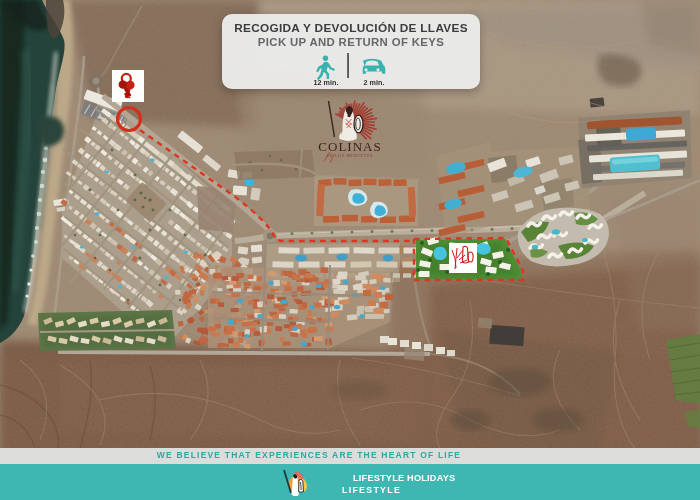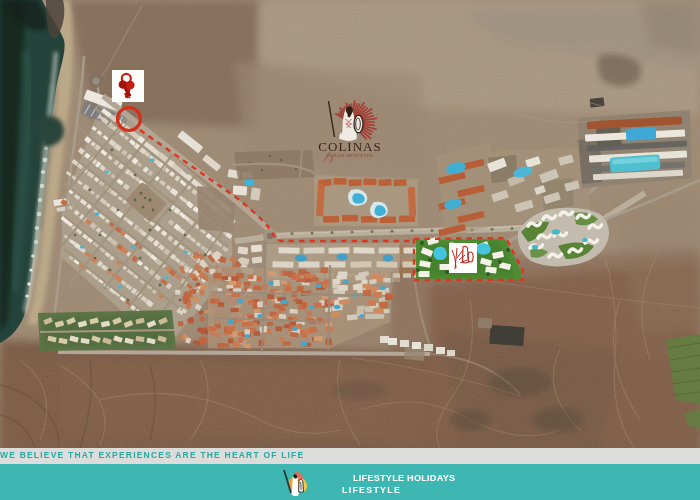--- a/index.html
+++ b/index.html
@@ -1176,24 +1176,49 @@
 
 <ellipse cx="358.5" cy="124" rx="4.5" ry="8.8" fill="#f7f4ed" stroke="#241510" stroke-width="1.3"></ellipse>
 <ellipse cx="358" cy="124" rx="2.3" ry="6" fill="none" stroke="#241510" stroke-width="0.9"></ellipse>
 
 <text x="350" y="151" text-anchor="middle" font-family="Liberation Serif,serif" font-size="13" fill="#31180f" letter-spacing="1">COLINAS</text>
 
 <text x="350" y="156.6" text-anchor="middle" font-family="Liberation Serif,serif" font-size="3.8" fill="#7e2418" letter-spacing="0.8" opacity="0.85">DE LOS MENCEYES</text>
 </g>
 </svg>
 
+<div style="position:absolute;left:222px;top:14px;width:258px;height:75px;background:rgba(234,234,233,0.97);border-radius:10px;box-shadow:0 3px 9px rgba(40,30,25,0.35);">
+
+  <div style="text-align:center;margin-top:7px;font-size:11.8px;font-weight:bold;color:#3b3b3d;letter-spacing:0.3px;white-space:nowrap;">RECOGIDA Y DEVOLUCIÓN DE LLAVES</div>
+
+  <div style="text-align:center;margin-top:1px;font-size:11.4px;font-weight:bold;color:#66666a;letter-spacing:0.35px;white-space:nowrap;">PICK UP AND RETURN OF KEYS</div>
+
+  <svg width="258" height="34" style="position:absolute;left:0;top:39px;">
+
+    <g fill="#38b2af">
+      <circle cx="103.5" cy="5.2" r="2.7"></circle>
+      <path d="M102.2 9 q3.2 -1 4.8 1.6 l2.4 3.8 3.6 1.6 -0.9 2 -4.6 -2 -1.6 -2.4 -1.4 4 2.6 3.2 0 5.2 -2.3 0 -0.3 -4.6 -2.6 -2.6 -1.6 4.2 -3.6 4 -1.8 -1.3 3.3 -4.4 1.6 -6.2 -2.1 1.1 -1.6 3.1 -1.9 -0.9 2.1 -4.6 4.2 -2.3 Z"></path>
+    </g>
+
+    <rect x="125.2" y="0" width="1.7" height="25" fill="#4a4a4c"></rect>
+
+    <g fill="#38b2af">
+      <path d="M141 7.5 q9 -3.4 18 0 l2.6 5 q1.7 1 1.7 3.2 l0 5 -3.2 0 0 -2.2 -16.2 0 0 2.2 -3.2 0 0 -5 q0 -2.2 1.7 -3.2 Z M142.8 12.4 l14.4 0 -1.9 -4 q-5.3 -1.6 -10.6 0 Z"></path>
+      <circle cx="144" cy="16.8" r="1.6" fill="#eaeae9"></circle>
+      <circle cx="156" cy="16.8" r="1.6" fill="#eaeae9"></circle>
+    </g>
+  </svg>
+
+  <div style="position:absolute;left:81px;top:64px;width:46px;text-align:center;font-size:7.2px;font-weight:bold;color:#2e2e30;">12 min.</div>
+  <div style="position:absolute;left:129px;top:64px;width:46px;text-align:center;font-size:7.2px;font-weight:bold;color:#2e2e30;">2 min.</div>
+</div>
 
 <div style="position:absolute;left:0;top:448px;width:700px;height:16px;background:#dcdcda;"></div>
 
-<div style="position:absolute;left:0;top:450px;width:618px;text-align:left;font-size:8.5px;font-weight:bold;color:#2aa8a1;letter-spacing:1.2px;">WE BELIEVE THAT EXPERIENCES ARE THE HEART OF LIFE</div>
+<div style="position:absolute;left:0;top:450px;width:618px;text-align:center;font-size:8.5px;font-weight:bold;color:#2aa8a1;letter-spacing:1.2px;">WE BELIEVE THAT EXPERIENCES ARE THE HEART OF LIFE</div>
 
 <div style="position:absolute;left:0;top:464px;width:700px;height:36px;background:#3eb7b2;"></div>
 
 <svg width="32" height="30" style="position:absolute;left:278px;top:467px;">
 
  <path d="M10 16 q2 -7 9 -7 q8 0 9 7 q1 6 -5 8 l-9 0 q-5 -3 -4 -8 Z" fill="#f09e38"></path>
  <path d="M24 12 q5 2 5 7 q0 5 -4 6 Z" fill="#f5c64a"></path>
 
  <path d="M16 6 q5 -3 8 2 l1.5 4 -7 -1 Z" fill="#e06050"></path>
  <path d="M17.5 6.5 l5.5 5.5 M19.5 5.5 l4.5 5" stroke="#f2938a" stroke-width="0.9"></path>

